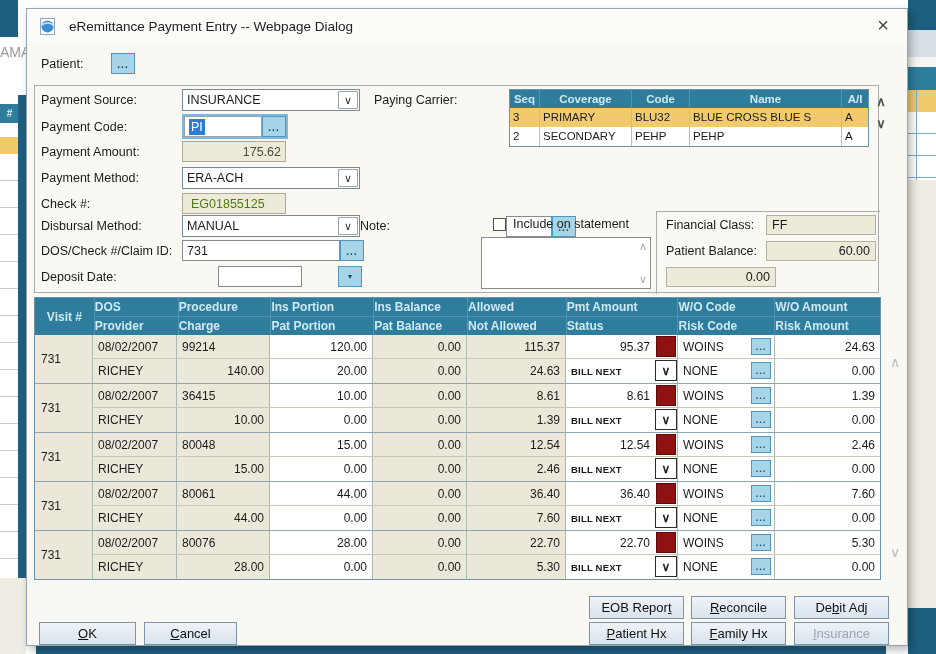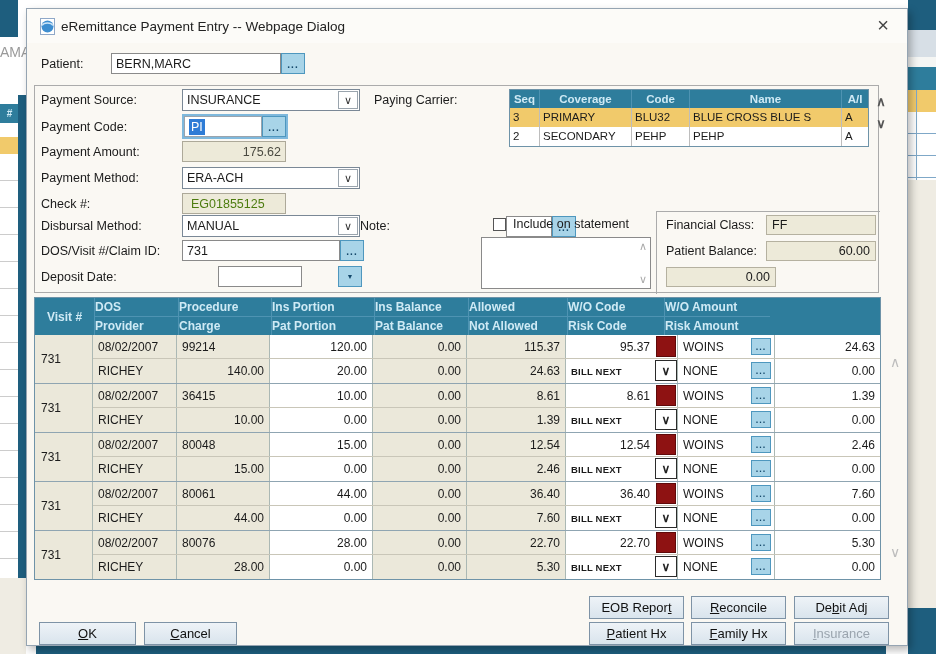--- a/index.html
+++ b/index.html
@@ -27,21 +27,21 @@
   .bgr-yellow{position:absolute;left:0;top:90px;width:28px;height:22px;background:#F1CA6B;}
   .bgr-grid{position:absolute;left:0;top:112px;width:28px;height:68px;background:repeating-linear-gradient(to bottom,#fff 0 21px,#7FA8C8 21px 22px);}
   .bgr-vline{position:absolute;left:8px;top:90px;width:1px;height:90px;background:#7FA8C8;}
   .bgr-teal3{position:absolute;left:0;top:608px;width:28px;height:46px;background:#1E5E7E;}
   .bg-bottombar{position:absolute;left:36px;top:646px;width:850px;height:8px;background:#1E5E7E;}
   
   .dialog{position:absolute;left:26px;top:8px;width:882px;height:638px;background:#FAF8F3;
     border:1px solid #95A4B2;box-shadow:3px 4px 8px rgba(0,0,0,.28);box-sizing:border-box;}
   .titlebar{position:absolute;left:0;top:0;width:100%;height:34px;background:#FCFBF8;display:flex;align-items:center;}
   .title-icon{margin-left:12px;width:18px;height:17px;}
-  .title-text{margin-left:4px;font-size:13.5px;color:#222;}
+  .title-text{margin-left:12px;font-size:13.5px;color:#222;}
   .close-x{position:absolute;right:18px;top:6px;font-size:20px;color:#444;cursor:default;line-height:20px;}
   label,.lbl{font-size:12.5px;color:#1b1b1b;}
   
   .patient-row{position:absolute;left:14px;top:44px;display:flex;align-items:center;}
   .patient-row .lbl{width:70px;}
   .field{box-sizing:border-box;height:21px;border:1px solid #8a8a8a;background:#fff;font-size:12.5px;
     display:flex;align-items:center;padding:0 4px;white-space:nowrap;overflow:hidden;}
   .field.dis{background:#EDEAD9;border:1px solid #ADA999;color:#4a4a40;padding-left:8px;}
   .field.num{justify-content:flex-end;}
   .ellip{box-sizing:border-box;width:24px;height:21px;background:#A8D4E8;border:1px solid #4E97BE;
@@ -146,21 +146,20 @@
       <rect x="1.5" y="0.5" width="14" height="16" fill="#ffffff" stroke="#8FA8C8"></rect>
       <circle cx="8.5" cy="8.5" r="6" fill="#3E8ED0"></circle>
       <path d="M3.2 7.5 a5.5 3.4 0 0 1 10.6 0" fill="none" stroke="#CFE6F8" stroke-width="1.4"></path>
     </svg>
     <span class="title-text">eRemittance Payment Entry -- Webpage Dialog</span>
     <span class="close-x">×</span>
   </div>
 
   <div class="patient-row">
     <span class="lbl">Patient:</span>
-    <div class="field" style="width:170px;">BERN,MARC</div>
     <div class="ellip">...</div>
   </div>
 
   <div class="groupbox"></div>
   <div class="finbox"></div>
 
   <div class="frow" style="top:80px;">
     <span class="lbl">Payment Source:</span>
     <div class="sel">
       <span>INSURANCE</span>
@@ -195,21 +194,21 @@
     <span class="lbl">Disbursal Method:</span>
     <div class="sel">
       <span>MANUAL</span>
       <span class="arrow">∨</span>
     </div>
     <span class="lbl" style="">Note:</span>
     <div class="field" style="width:46px;margin-left:5px;"></div>
     <div class="ellip">...</div>
   </div>
   <div class="frow" style="top:231px;">
-    <span class="lbl">DOS/Visit #/Claim ID:</span>
+    <span class="lbl">DOS/Check #/Claim ID:</span>
     <div class="field" style="width:158px;">731</div>
     <div class="ellip">...</div>
   </div>
   <div class="frow" style="top:257px;gap:36px;">
     <span class="lbl">Deposit Date:</span>
     <div class="field" style="width:84px;"></div>
     <div class="ellip" style="font-size:7px;letter-spacing:0;align-items:center;padding-bottom:0;">▼</div>
   </div>
 
   <span class="lbl carrier-lbl">Paying Carrier:</span>
@@ -278,20 +277,24 @@
           <span>Pat Portion</span>
         </div>
       <div class="gh-col w4">
         <span>Ins Balance</span>
           <span>Pat Balance</span>
         </div>
       <div class="gh-col w5">
         <span>Allowed</span>
           <span>Not Allowed</span>
         </div>
+      <div class="gh-col w6">
+        <span>Pmt Amount</span>
+          <span>Status</span>
+        </div>
       <div class="gh-col w7">
         <span>W/O Code</span>
           <span>Risk Code</span>
         </div>
       <div class="gh-col w8" style="border-right:none;">
         <span>W/O Amount</span>
           <span>Risk Amount</span>
         </div>
     </div>
     <div id="grid-body">

